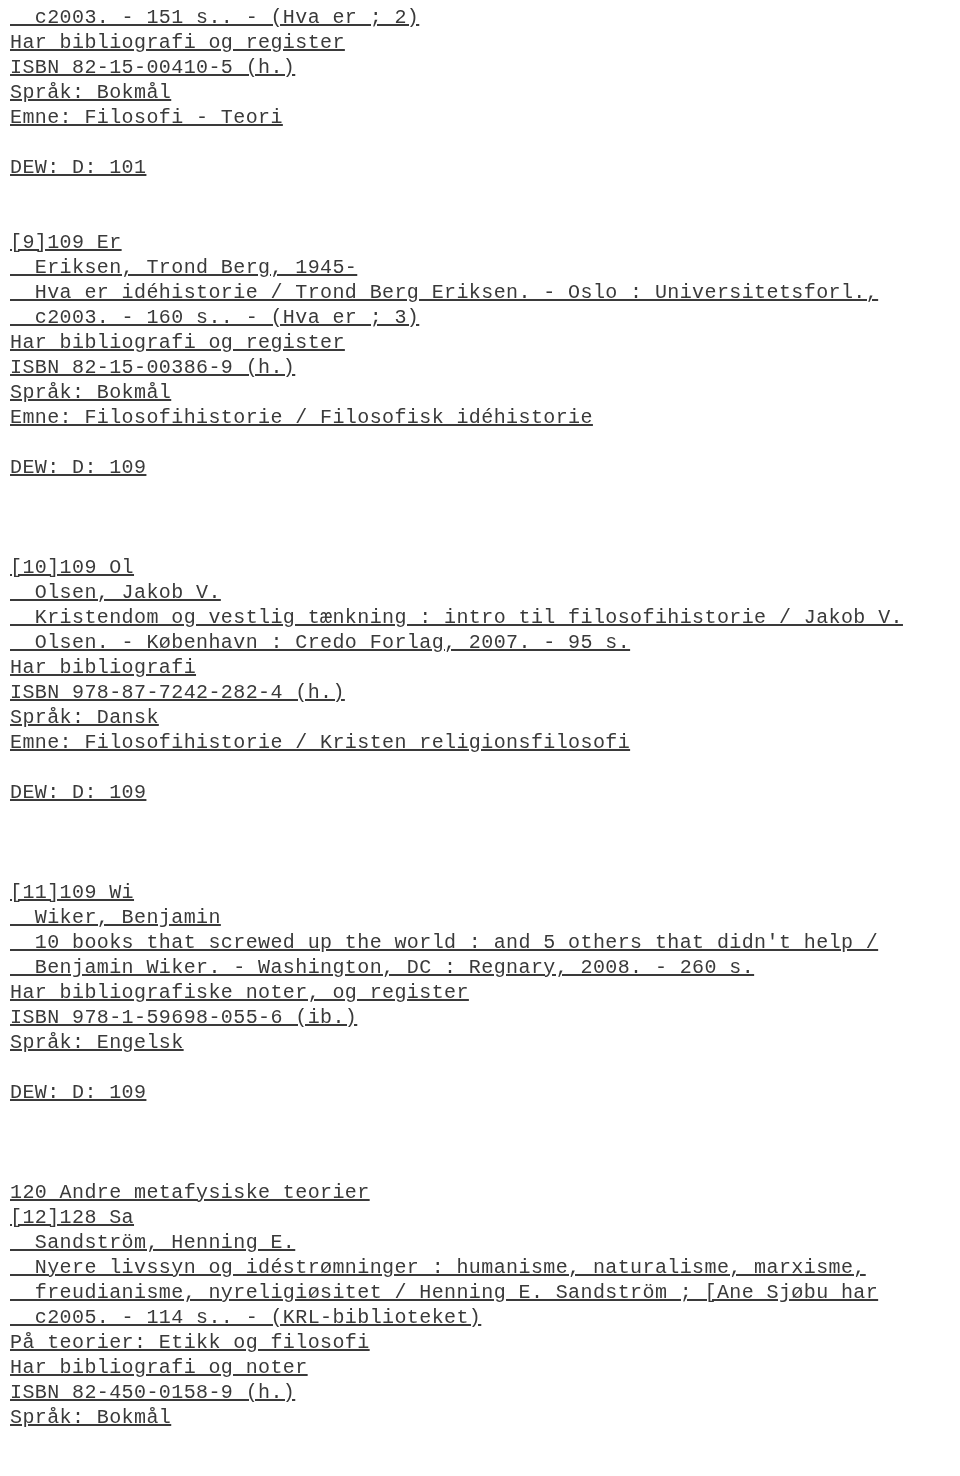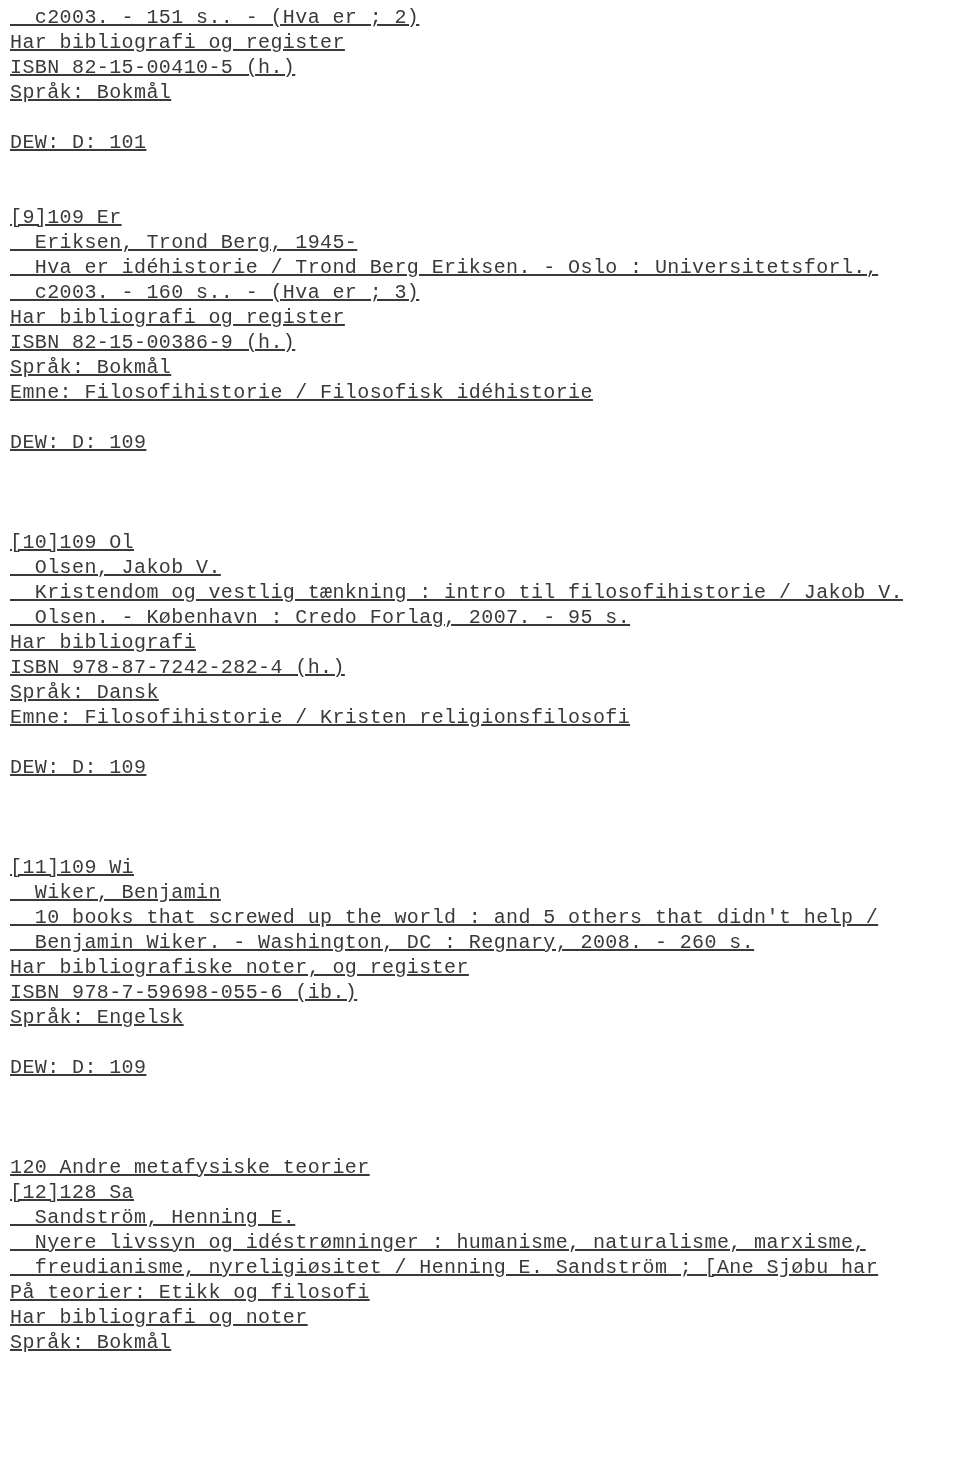--- a/index.html
+++ b/index.html
@@ -34,20 +34,21 @@
 </style>
 </head>
 <body>
 
 <div class="page">
   <div id="lines-container">
       <div class="line">  c2003. - 151 s.. - (Hva er ; 2)</div>
       <div class="line">Har bibliografi og register</div>
       <div class="line">ISBN 82-15-00410-5 (h.)</div>
       <div class="line">Språk: Bokmål</div>
+      <div class="line">Emne: Filosofi - Teori</div>
       <div class="line blank"></div>
       <div class="line">DEW: D: 101</div>
       <div class="line blank"></div>
       <div class="line blank"></div>
       <div class="line">[9]109 Er</div>
       <div class="line">  Eriksen, Trond Berg, 1945-</div>
       <div class="line">  Hva er idéhistorie / Trond Berg Eriksen. - Oslo : Universitetsforl.,</div>
       <div class="line">  c2003. - 160 s.. - (Hva er ; 3)</div>
       <div class="line">Har bibliografi og register</div>
       <div class="line">ISBN 82-15-00386-9 (h.)</div>
@@ -69,29 +70,31 @@
       <div class="line blank"></div>
       <div class="line">DEW: D: 109</div>
       <div class="line blank"></div>
       <div class="line blank"></div>
       <div class="line blank"></div>
       <div class="line">[11]109 Wi</div>
       <div class="line">  Wiker, Benjamin</div>
       <div class="line">  10 books that screwed up the world : and 5 others that didn't help /</div>
       <div class="line">  Benjamin Wiker. - Washington, DC : Regnary, 2008. - 260 s.</div>
       <div class="line">Har bibliografiske noter, og register</div>
-      <div class="line">ISBN 978-7-59698-055-6 (ib.)</div>
+      <div class="line">ISBN 978-1-59698-055-6 (ib.)</div>
       <div class="line">Språk: Engelsk</div>
       <div class="line blank"></div>
       <div class="line">DEW: D: 109</div>
       <div class="line blank"></div>
       <div class="line blank"></div>
       <div class="line blank"></div>
       <div class="line">120 Andre metafysiske teorier</div>
       <div class="line">[12]128 Sa</div>
       <div class="line">  Sandström, Henning E.</div>
       <div class="line">  Nyere livssyn og idéstrømninger : humanisme, naturalisme, marxisme,</div>
       <div class="line">  freudianisme, nyreligiøsitet / Henning E. Sandström ; [Ane Sjøbu har</div>
+      <div class="line">  c2005. - 114 s.. - (KRL-biblioteket)</div>
       <div class="line">På teorier: Etikk og filosofi</div>
       <div class="line">Har bibliografi og noter</div>
+      <div class="line">ISBN 82-450-0158-9 (h.)</div>
       <div class="line">Språk: Bokmål</div>
     </div>
 </div>
 
 </body></html>

